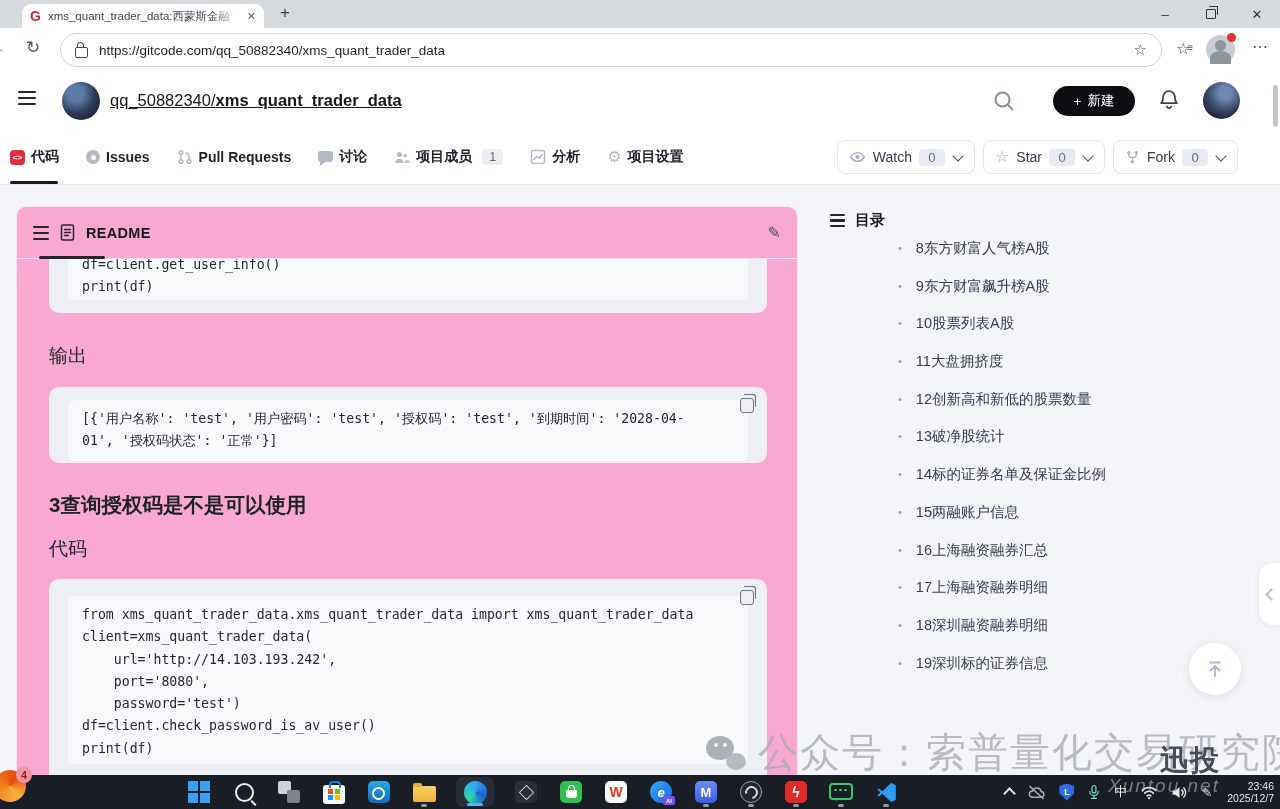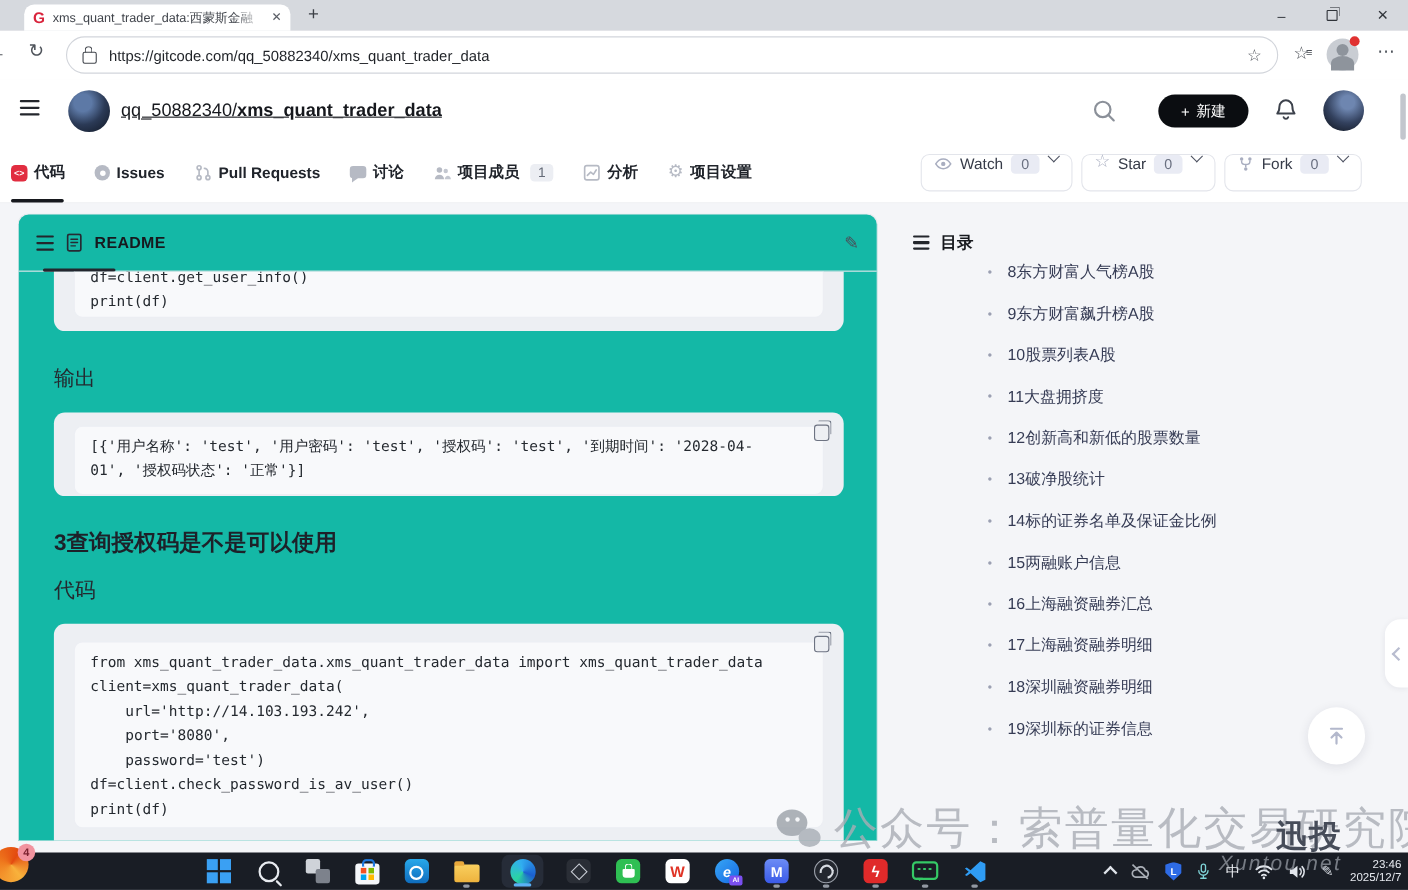--- a/index.html
+++ b/index.html
@@ -57,28 +57,28 @@
   .code-badge{width:15px;height:15px;border-radius:4px;background:#e12d40;color:#fff;display:flex;align-items:center;justify-content:center;
               font-size:8px;font-weight:700;letter-spacing:0;}
   .issues-dot{width:14px;height:14px;border-radius:50%;background:#b6bac4;position:relative;}
   .issues-dot::before{content:"";position:absolute;left:4.5px;top:4.5px;width:5px;height:5px;border-radius:50%;background:#fff;}
   .bubble-icon{width:15px;height:11px;background:#b6bac4;border-radius:3px;position:relative;margin-top:-2px;}
   .bubble-icon::after{content:"";position:absolute;left:2px;bottom:-4px;border:4px solid transparent;border-top-color:#b6bac4;border-left-color:#b6bac4;border-width:3px 4px;}
   .member-badge{margin-left:4px;background:#eceef3;border-radius:4px;padding:1px 7px;font-size:12.5px;font-weight:400;color:#656b78;}
   .gear-glyph{font-size:16px;color:#b6bac4;line-height:1;}
   .nav-underline{position:absolute;left:10px;top:51px;width:48px;height:3px;background:#17191e;border-radius:2px;}
   .repo-actions{position:absolute;right:42px;top:10px;display:flex;gap:8px;}
-  .action-btn{height:34px;border:1px solid #e3e5eb;border-radius:8px;background:#fff;display:flex;align-items:flex-start;gap:7px;
+  .action-btn{height:34px;border:1px solid #e3e5eb;border-radius:8px;background:#fff;display:flex;align-items:center;gap:7px;
               padding:0 11px;font-size:14px;color:#363b48;box-sizing:border-box;}
   .count-pill{background:#e9ebf4;border-radius:4px;min-width:10px;padding:1px 8px;font-size:13px;color:#6a7080;text-align:center;}
   .chev-down{width:7px;height:7px;border-right:1.8px solid #4c5160;border-bottom:1.8px solid #4c5160;transform:rotate(45deg);margin:-3px 1px 0 2px;}
   .act-star{font-size:16px;color:#a9aec0;line-height:1;margin-top:-1px;}
   
   .content{position:absolute;left:0;top:185px;width:1280px;height:590px;background:#f4f5f8;overflow:hidden;}
-  .readme-card{position:absolute;left:16px;top:9px;width:782px;height:570px;background:#14b8a6;border:1px solid #e8eaee;border-bottom:none;
+  .readme-card{position:absolute;left:16px;top:21px;width:782px;height:570px;background:#f9a8d4;border:1px solid #e8eaee;border-bottom:none;
                border-radius:10px 10px 0 0;box-sizing:border-box;}
   .readme-header{position:absolute;left:0;top:0;width:100%;height:52px;border-bottom:1px solid #e7e9ee;display:flex;align-items:center;
                  padding:0 16px;box-sizing:border-box;gap:11px;}
   .rm-title{font-size:14.5px;font-weight:700;color:#17191e;letter-spacing:.3px;}
   .rm-underline{position:absolute;left:22px;top:49px;width:66px;height:3px;background:#23262e;border-radius:2px;}
   .rm-pencil{margin-left:auto;font-size:16px;color:#4a4f59;}
   .code-block{position:absolute;left:32px;width:718px;background:#edeff3;border-radius:10px;}
   .code-inner{position:relative;margin:16px 18px;background:#f8f9fb;border:1px solid #eceef3;border-radius:8px;padding:8px 14px;box-sizing:border-box;}
   pre.code{margin:0;font-family:"DejaVu Sans Mono","Liberation Mono",monospace;font-size:13.2px;line-height:22.3px;color:#24292f;
            white-space:pre-wrap;word-break:break-all;}

